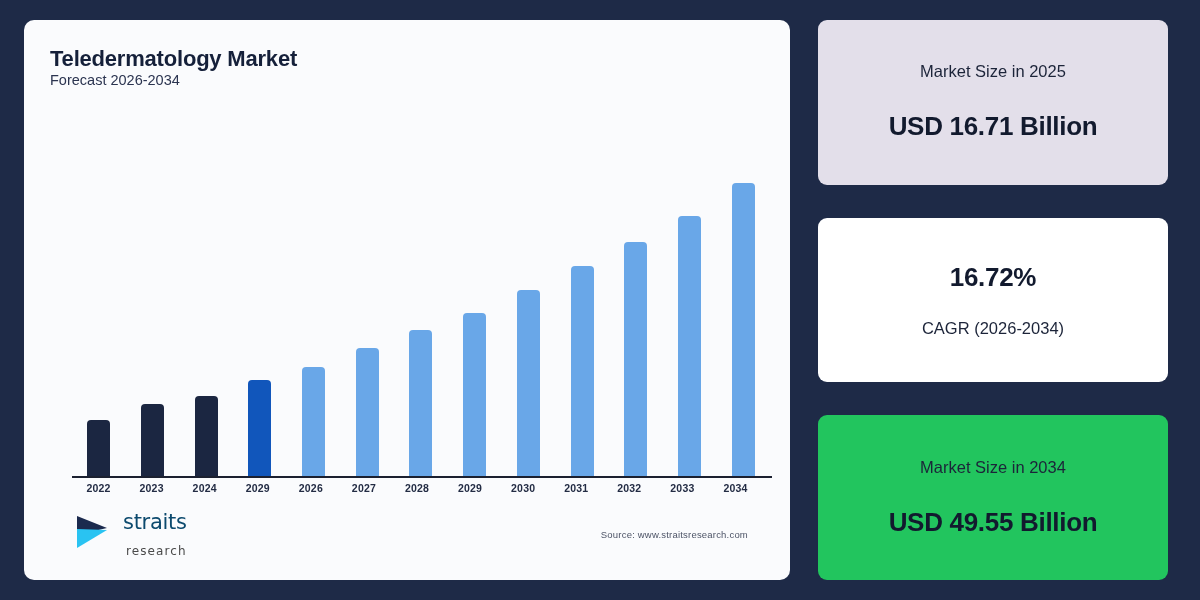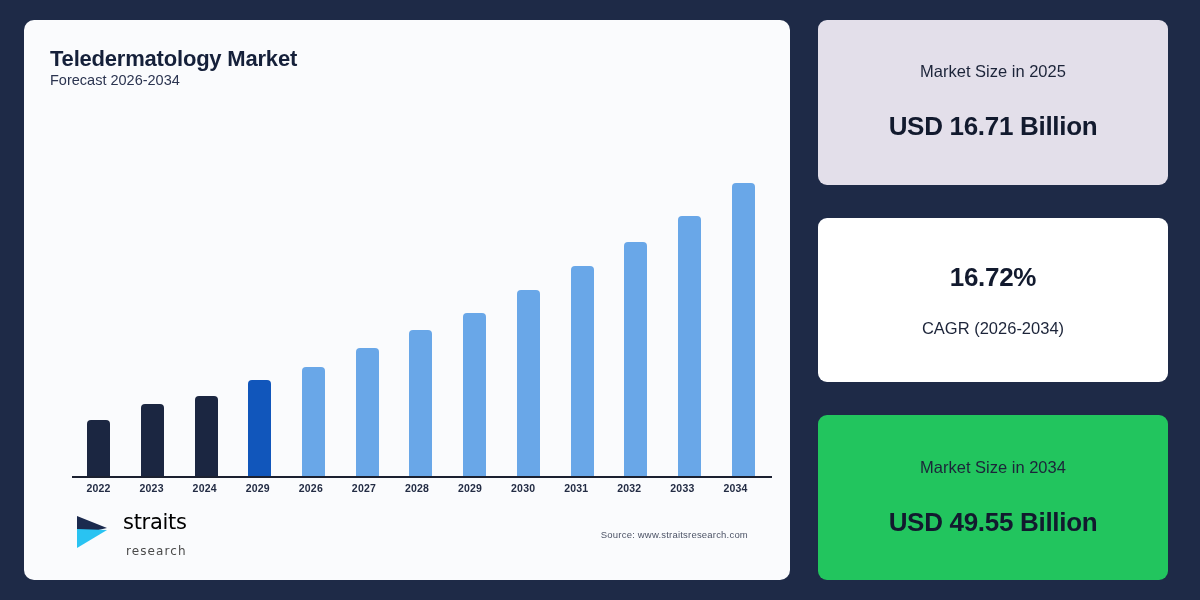--- a/index.html
+++ b/index.html
@@ -122,21 +122,21 @@
   .logo {
     display: flex;
     align-items: center;
     gap: 7px;
     padding-left: 26px;
   }
   .logo-mark { display: block; }
   .logo-text { line-height: 1; }
   .logo-word {
     font-size: 21px;
-    color: #000000;
+    color: #0c4a6e;
     letter-spacing: -0.3px;
     font-family: "DejaVu Sans", sans-serif;
   }
   .logo-sub {
     font-size: 12px;
     color: #4a4a4a;
     letter-spacing: 1.1px;
     text-align: right;
     margin-top: 12px;
     font-family: "DejaVu Sans", sans-serif;

